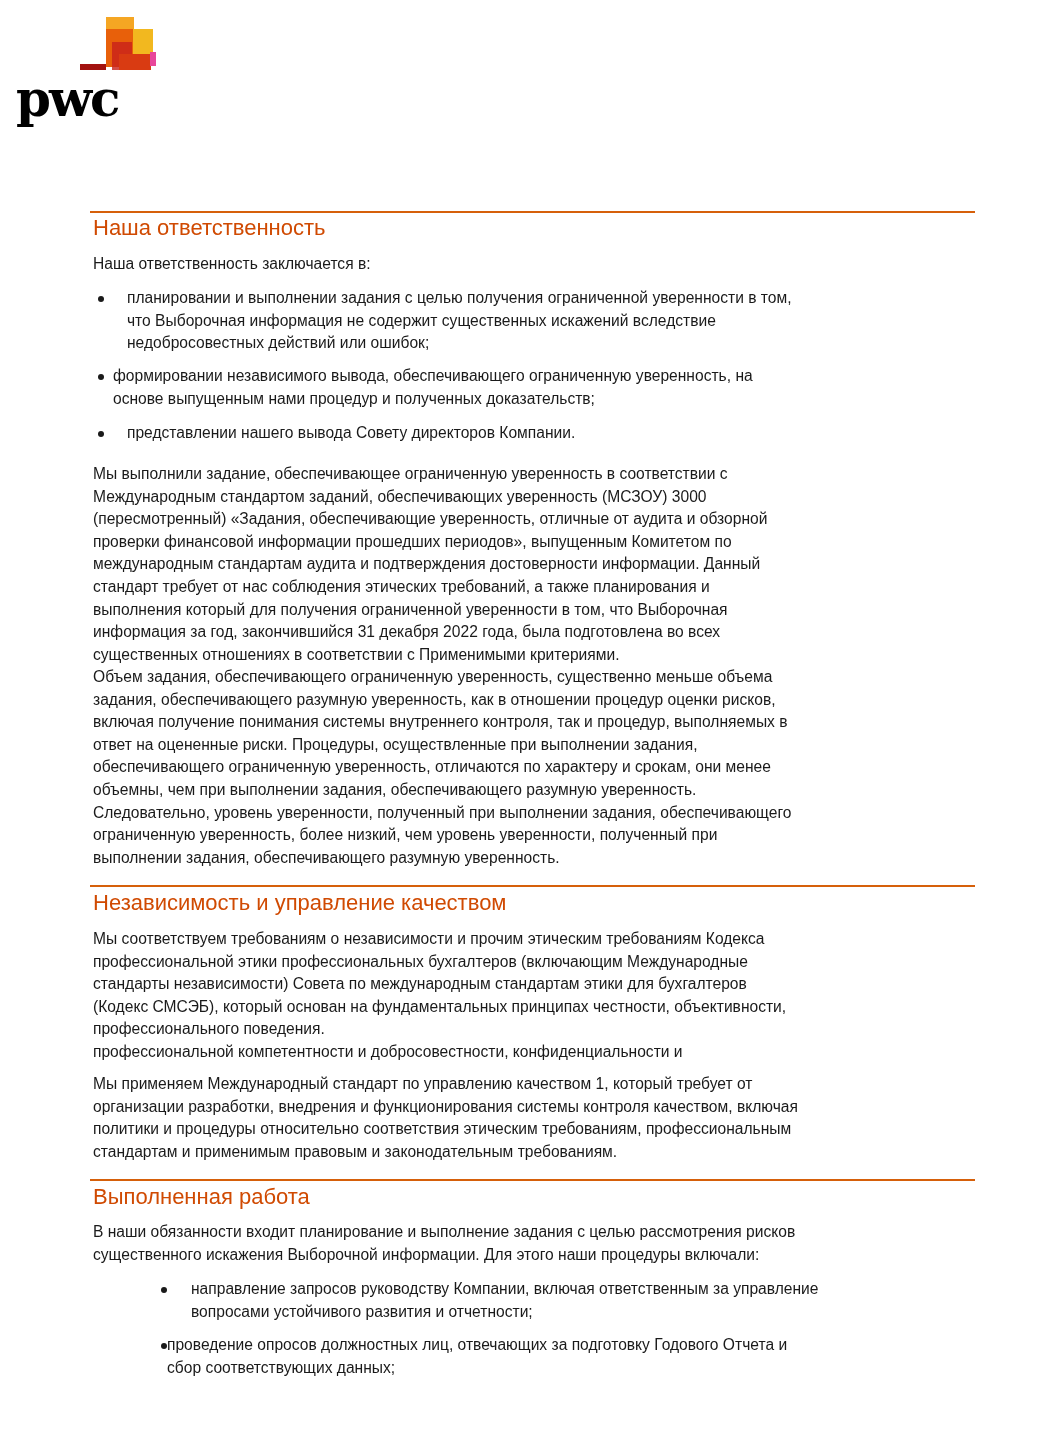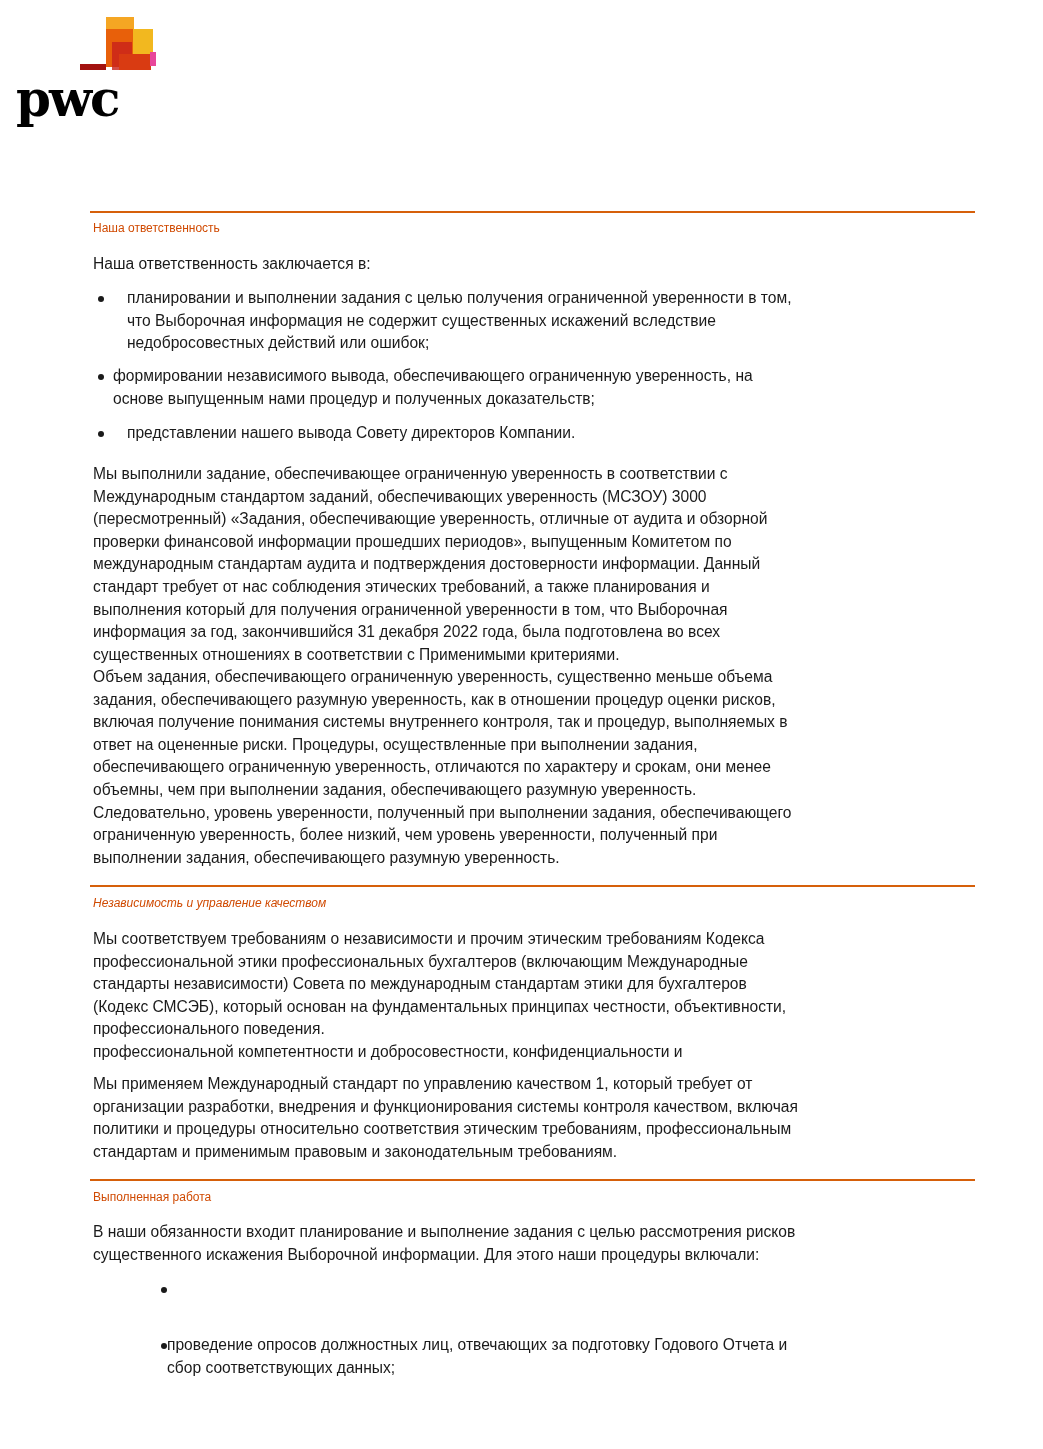--- a/index.html
+++ b/index.html
@@ -52,21 +52,21 @@
     .rule {
       position: absolute;
       left: -3px;
       width: 885px;
       height: 2px;
       background: #d6600a;
     }
     .heading {
       position: absolute;
       left: 0;
-      font-size: 12px;
+      font-size: 22px;
       color: #d04a02;
       line-height: 22px;
       white-space: nowrap;
     }
     .para {
       position: absolute;
       left: 0;
       width: 882px;
       font-size: 15.6px;
       line-height: 22.6px;
@@ -154,21 +154,21 @@
     <span class="ln">включая получение понимания системы внутреннего контроля, так и процедур, выполняемых в</span>
     <span class="ln">ответ на оцененные риски. Процедуры, осуществленные при выполнении задания,</span>
     <span class="ln">обеспечивающего ограниченную уверенность, отличаются по характеру и срокам, они менее</span>
     <span class="ln">объемны, чем при выполнении задания, обеспечивающего разумную уверенность.</span>
     <span class="ln">Следовательно, уровень уверенности, полученный при выполнении задания, обеспечивающего</span>
     <span class="ln">ограниченную уверенность, более низкий, чем уровень уверенности, полученный при</span>
     <span class="ln">выполнении задания, обеспечивающего разумную уверенность.</span>
   </div>
 
   <div class="rule" style="top:885px;"></div>
-  <div class="heading" style="top:892px;font-style:italic;">Независимость и управление качеством</div>
+  <div class="heading" style="top:892px;">Независимость и управление качеством</div>
 
   <div class="para" style="top:928px;">
     <span class="ln">Мы соответствуем требованиям о независимости и прочим этическим требованиям Кодекса</span>
     <span class="ln">профессиональной этики профессиональных бухгалтеров (включающим Международные</span>
     <span class="ln">стандарты независимости) Совета по международным стандартам этики для бухгалтеров</span>
     <span class="ln">(Кодекс СМСЭБ), который основан на фундаментальных принципах честности, объективности,</span>
     <span class="ln">профессионального поведения.</span>
     <span class="ln">профессиональной компетентности и добросовестности, конфиденциальности и</span>
   </div>
 
@@ -182,20 +182,24 @@
   <div class="rule" style="top:1179px;"></div>
   <div class="heading" style="top:1186px;">Выполненная работа</div>
 
   <div class="para" style="top:1221px;">
     <span class="ln">В наши обязанности входит планирование и выполнение задания с целью рассмотрения рисков</span>
     <span class="ln">существенного искажения Выборочной информации. Для этого наши процедуры включали:</span>
   </div>
 
   <div class="bullet" style="left:0; top:1278px; width:882px;">
     <span class="dot" style="left:68px;"></span>
+    <div class="txt" style="margin-left:98px;">
+      <span class="ln">направление запросов руководству Компании, включая ответственным за управление</span>
+      <span class="ln">вопросами устойчивого развития и отчетности;</span>
+    </div>
   </div>
 
   <div class="bullet" style="left:0; top:1334px; width:882px;">
     <span class="dot" style="left:68px;"></span>
     <div class="txt" style="margin-left:74px;">
       <span class="ln">проведение опросов должностных лиц, отвечающих за подготовку Годового Отчета и</span>
       <span class="ln">сбор соответствующих данных;</span>
     </div>
   </div>
 

